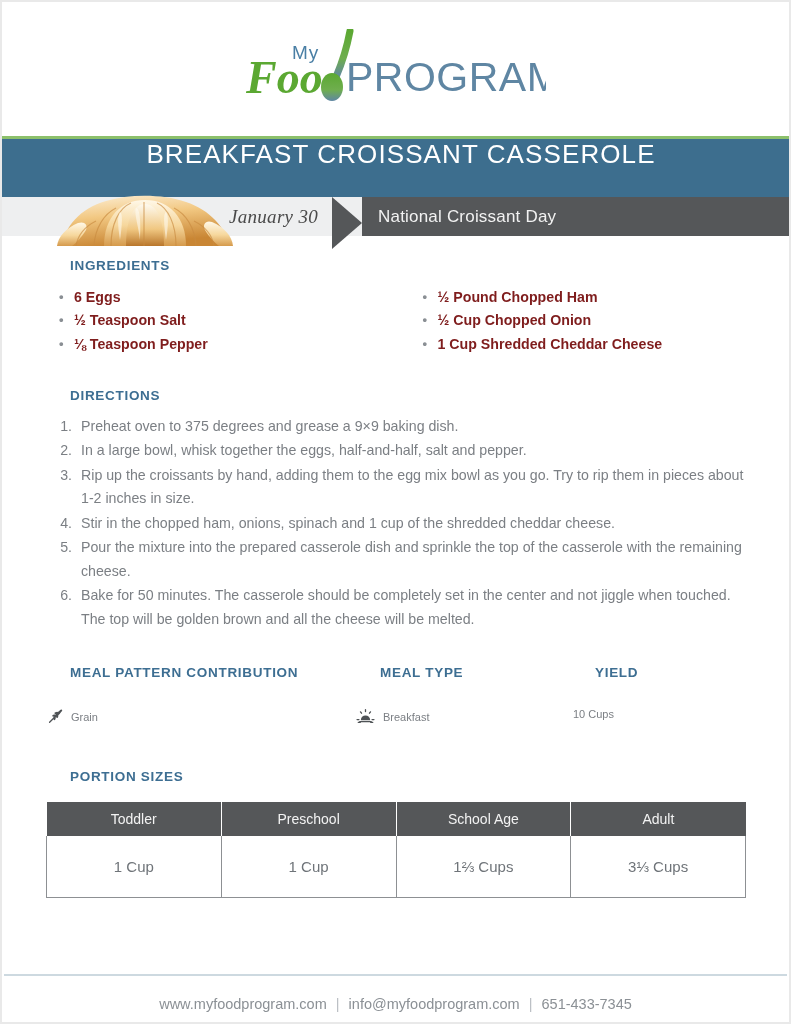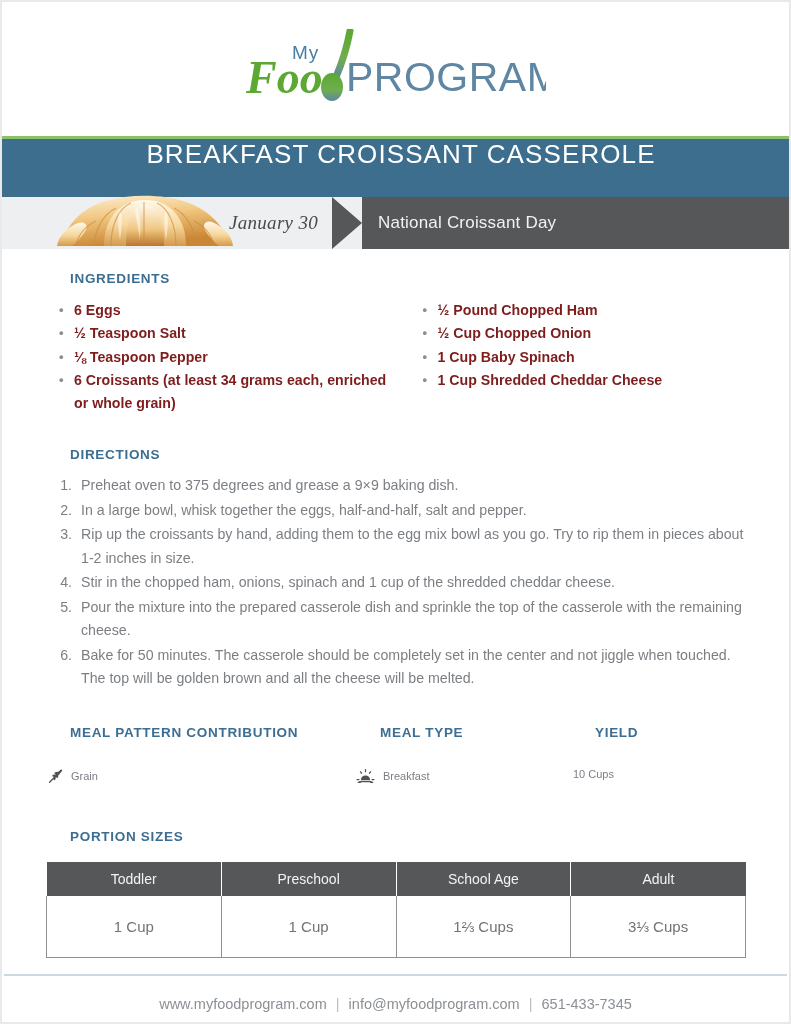--- a/index.html
+++ b/index.html
@@ -61,21 +61,21 @@
     font-size: 26px;
     letter-spacing: 1.1px;
     font-weight: 400;
     font-family: "Liberation Sans", sans-serif;
     text-align: center;
   }
 
   
   .date-band {
     position: relative;
-    height: 52px;
+    height: 39px;
     background: #0f172a;
     display: flex;
     align-items: stretch;
     overflow: visible;
   }
   .date-left {
     position: relative;
     width: 330px;
     display: flex;
     align-items: center;
@@ -345,28 +345,26 @@
   <div class="content">
 
     <div class="ingredients-block">
       <div class="section-head">INGREDIENTS</div>
       <div class="ing-cols">
         <div class="ing-col left">
           <ul class="ing-list">
             <li>6 Eggs</li>
             <li>½ Teaspoon Salt</li>
             <li>⅛ Teaspoon Pepper</li>
-            <li>6 Croissants (at least 34 grams each, enriched or whole grain)</li>
           </ul>
         </div>
         <div class="ing-col right">
           <ul class="ing-list">
             <li>½ Pound Chopped Ham</li>
             <li>½ Cup Chopped Onion</li>
-            <li>1 Cup Baby Spinach</li>
             <li>1 Cup Shredded Cheddar Cheese</li>
           </ul>
         </div>
       </div>
     </div>
 
     <div class="directions-block">
       <div class="section-head">DIRECTIONS</div>
       <ol class="dir-list">
         <li>Preheat oven to 375 degrees and grease a 9×9 baking dish.</li>

